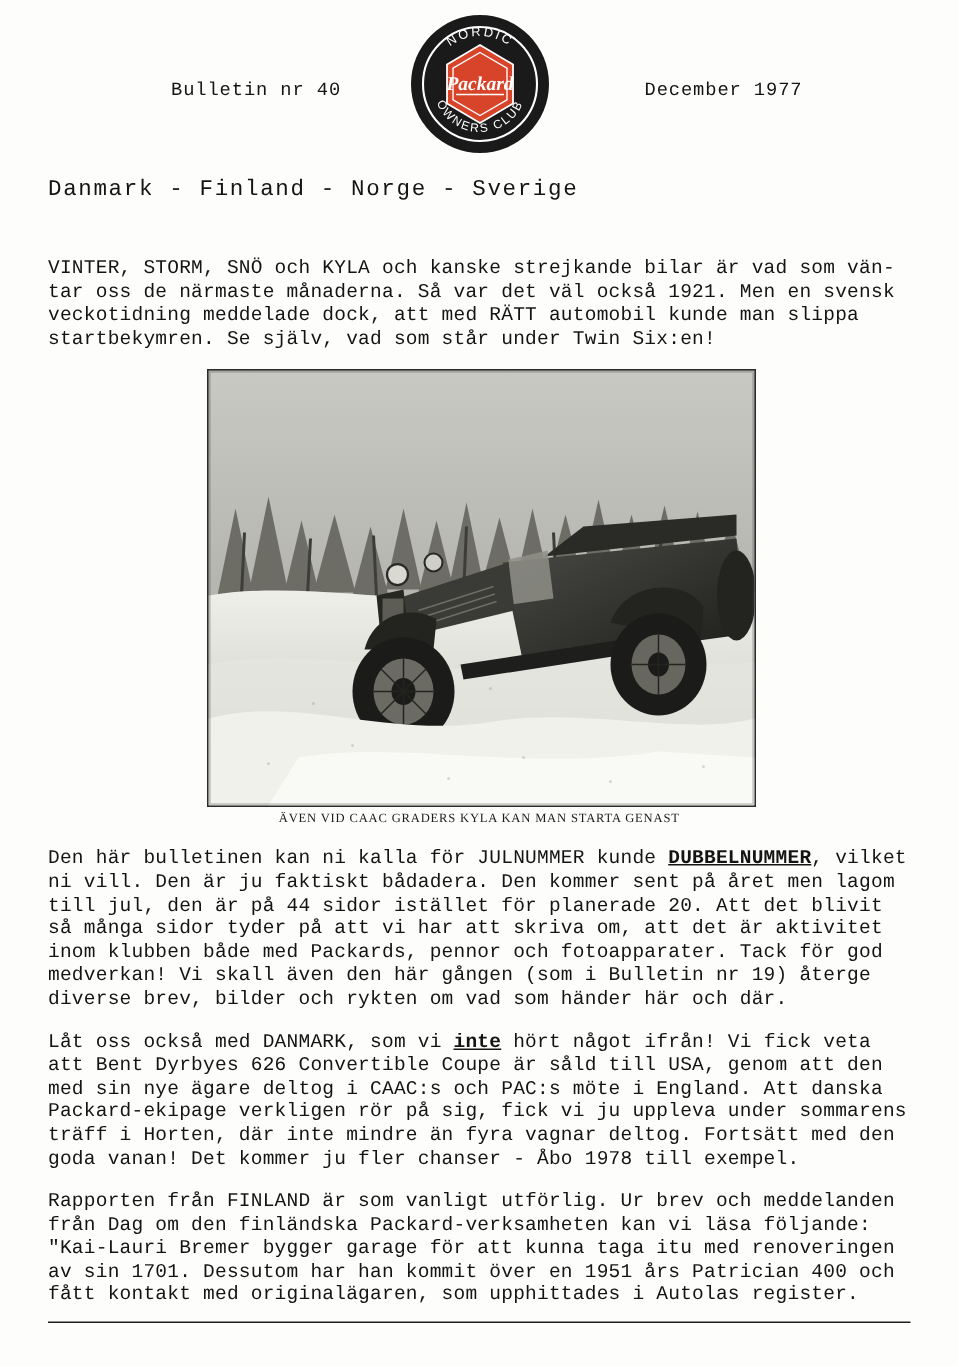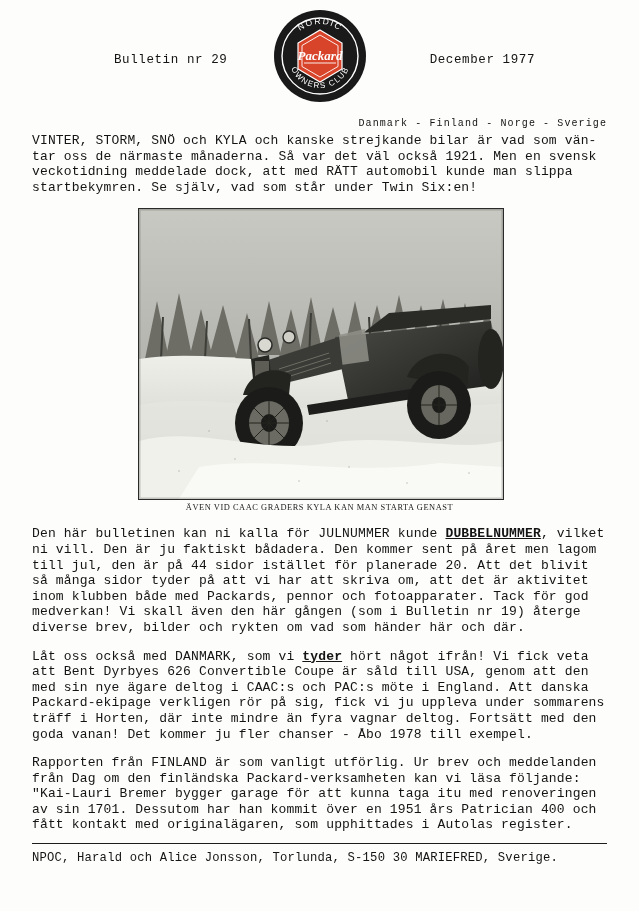--- a/index.html
+++ b/index.html
@@ -54,25 +54,25 @@
   .issue-date {
     position: absolute;
     right: 72px;
     top: 53px;
     font-size: 12.5px;
     letter-spacing: 0.6px;
     white-space: nowrap;
     padding-left: 24px;
   }
   .countries {
-    text-align: right;
-    font-size: 10px;
+    text-align: left;
+    font-size: 15px;
     letter-spacing: 1.1px;
     margin-top: 6px;
-    margin-bottom: 4px;
+    margin-bottom: 36px;
     white-space: nowrap;
   }
 
   
   .para {
     font-size: 13px;
     line-height: 15.6px;
     letter-spacing: 0.15px;
     margin: 0 0 13px 0;
     white-space: pre-wrap;
@@ -139,21 +139,21 @@
           <textPath href="#arcTop" startOffset="50%" text-anchor="middle">NORDIC</textPath>
         </text>
 
         <path id="arcBot" d="M 15 47 A 31 31 0 0 0 77 47" fill="none"></path>
         <text fill="#ffffff" font-family="Liberation Sans, sans-serif" font-size="8" letter-spacing="1.3">
           <textPath href="#arcBot" startOffset="50%" text-anchor="middle">OWNERS CLUB</textPath>
         </text>
       </svg>
     </div>
 
-    <div class="bulletin-no">Bulletin nr 29</div>
+    <div class="bulletin-no">Bulletin nr 40</div>
     <div class="issue-date">December 1977</div>
   </div>
 
   <div class="countries">Danmark - Finland - Norge - Sverige</div>
 
   <p class="para">VINTER, STORM, SNÖ och KYLA och kanske strejkande bilar är vad som vän-
 tar oss de närmaste månaderna. Så var det väl också 1921. Men en svensk
 veckotidning meddelade dock, att med RÄTT automobil kunde man slippa
 startbekymren. Se själv, vad som står under Twin Six:en!</p>
 
@@ -276,29 +276,28 @@
   </div>
 
   <p class="para"><span>Den här bulletinen kan ni kalla för JULNUMMER kunde </span><span class="u">DUBBELNUMMER</span><span>, vilket
 ni vill. Den är ju faktiskt bådadera. Den kommer sent på året men lagom
 till jul, den är på 44 sidor istället för planerade 20. Att det blivit
 så många sidor tyder på att vi har att skriva om, att det är aktivitet
 inom klubben både med Packards, pennor och fotoapparater. Tack för god
 medverkan! Vi skall även den här gången (som i Bulletin nr 19) återge
 diverse brev, bilder och rykten om vad som händer här och där.</span></p>
 
-  <p class="para"><span>Låt oss också med DANMARK, som vi </span><span class="u">tyder</span><span> hört något ifrån! Vi fick veta
+  <p class="para"><span>Låt oss också med DANMARK, som vi </span><span class="u">inte</span><span> hört något ifrån! Vi fick veta
 att Bent Dyrbyes 626 Convertible Coupe är såld till USA, genom att den
 med sin nye ägare deltog i CAAC:s och PAC:s möte i England. Att danska
 Packard-ekipage verkligen rör på sig, fick vi ju uppleva under sommarens
 träff i Horten, där inte mindre än fyra vagnar deltog. Fortsätt med den
 goda vanan! Det kommer ju fler chanser - Åbo 1978 till exempel.</span></p>
 
   <p class="para tight">Rapporten från FINLAND är som vanligt utförlig. Ur brev och meddelanden
 från Dag om den finländska Packard-verksamheten kan vi läsa följande:
 "Kai-Lauri Bremer bygger garage för att kunna taga itu med renoveringen
 av sin 1701. Dessutom har han kommit över en 1951 års Patrician 400 och
 fått kontakt med originalägaren, som upphittades i Autolas register.</p>
 
   <hr class="footer-rule">
-  <div class="footer-line">NPOC, Harald och Alice Jonsson, Torlunda, S-150 30 MARIEFRED, Sverige.</div>
 
 </div>
 
 </body></html>

